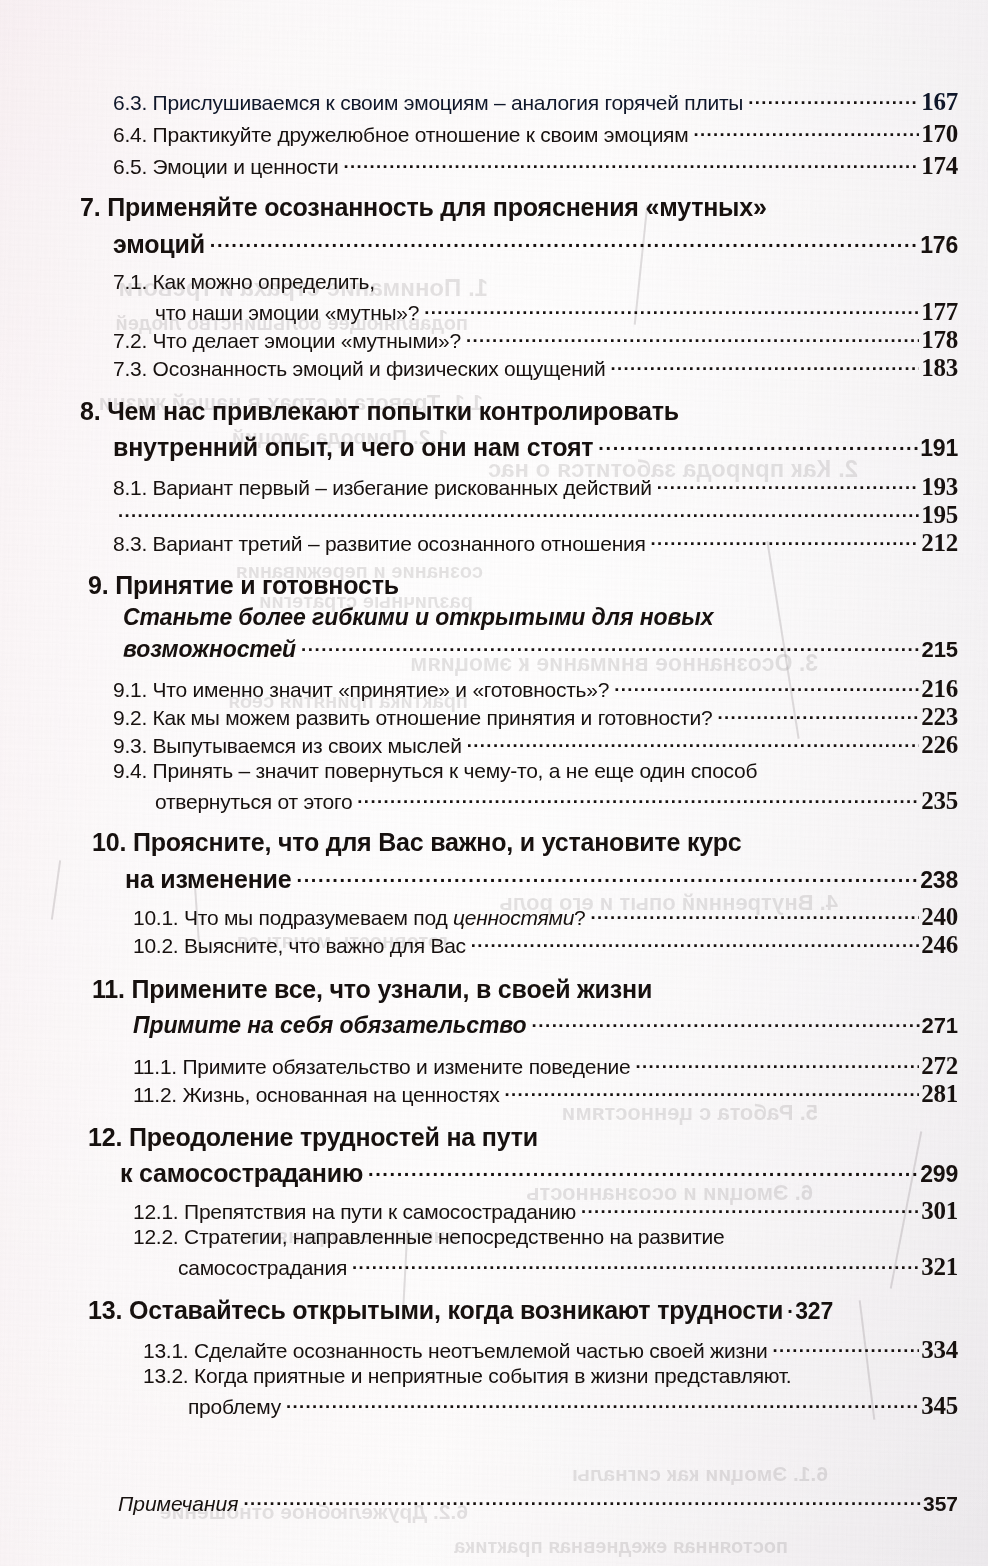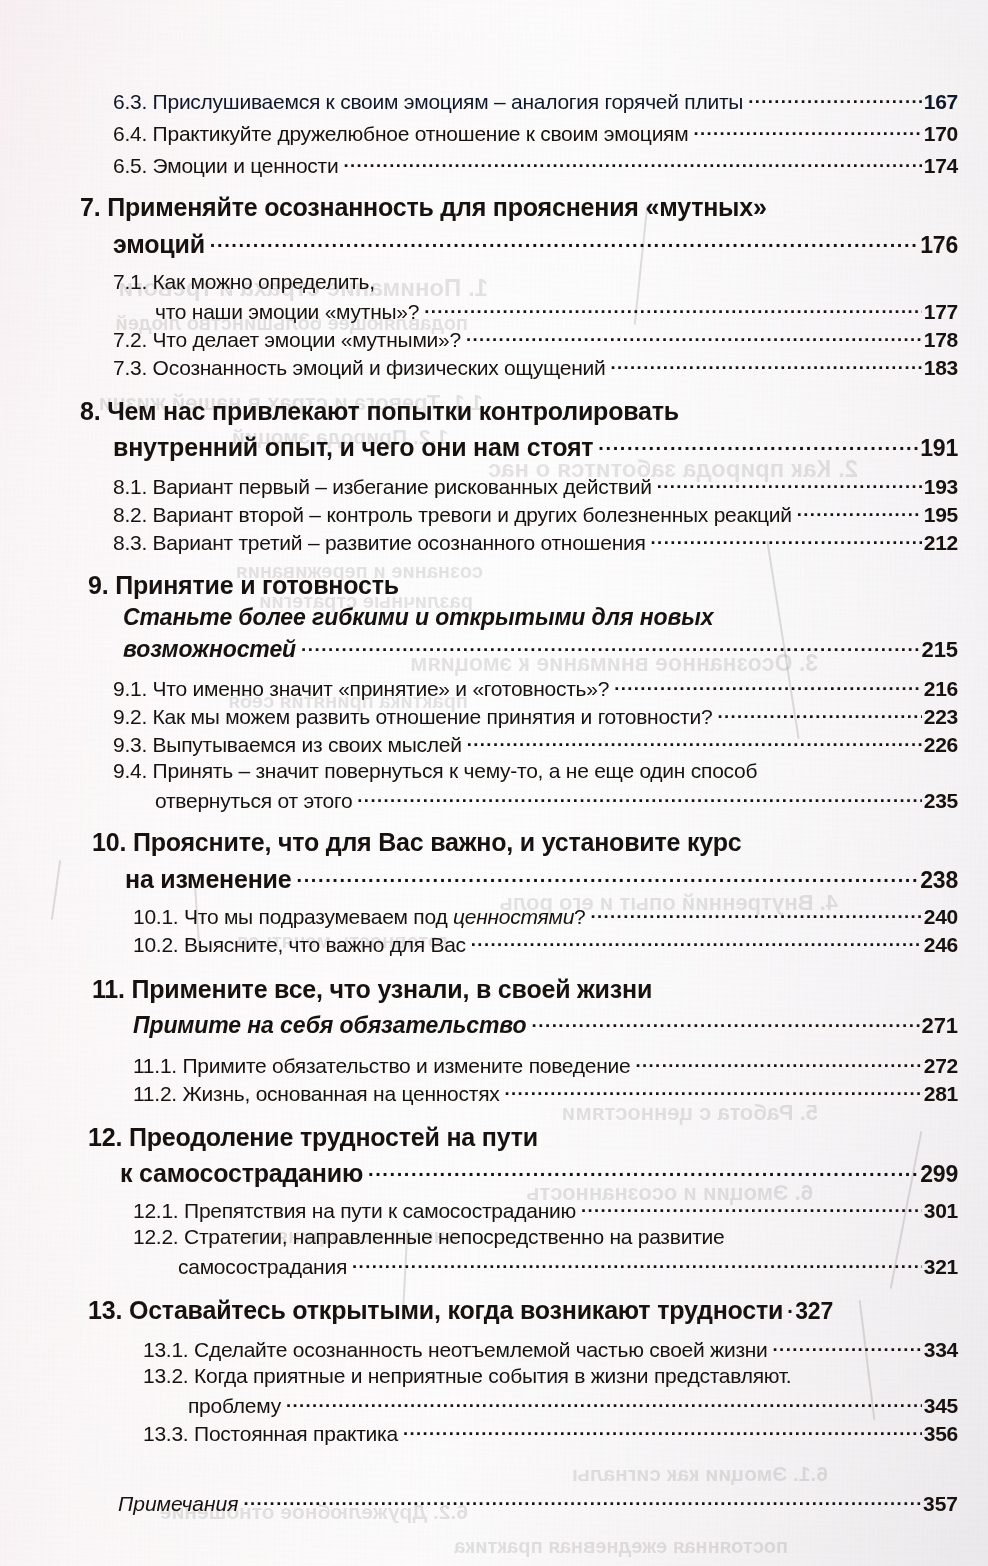--- a/index.html
+++ b/index.html
@@ -113,21 +113,21 @@
   }
   .subtitle .pg { font-style: normal; font-size: 22px; }
   .subtitle .leader::after { font-style: normal; font-size: 0.82em; letter-spacing: 1.5px; }
 
   
   .section {
     font-size: 21px;
     font-weight: normal;
     letter-spacing: -0.25px;
   }
-  .section .pg { font-size: 21px; }
+  .section .pg { font-size: 25px; font-family: Liberation Serif, serif; }
   .section .leader::after { font-size: 0.88em; letter-spacing: 1.4px; }
 
   
   .backmatter {
     font-style: italic;
     font-size: 21px;
     font-weight: normal;
   }
   .backmatter .pg { font-style: normal; font-size: 21px; }
   .backmatter .leader::after { font-style: normal; font-size: 0.88em; letter-spacing: 1.4px; }
@@ -218,21 +218,20 @@
       <span class="txt">внутренний опыт, и чего они нам стоят</span>
       <span class="leader"></span>
       <span class="pg">191</span>
     </div>
     <div class="toc-line section" style="top: 473px; left: 113px; width: 845px;">
       <span class="txt">8.1. Вариант первый – избегание рискованных действий</span>
       <span class="leader"></span>
       <span class="pg">193</span>
     </div>
     <div class="toc-line section" style="top: 501px; left: 113px; width: 845px;">
-      <span class="txt">8.2. Вариант второй – контроль тревоги и других болезненных реакций</span>
       <span class="leader"></span>
       <span class="pg">195</span>
     </div>
     <div class="toc-line section" style="top: 529px; left: 113px; width: 845px;">
       <span class="txt">8.3. Вариант третий – развитие осознанного отношения</span>
       <span class="leader"></span>
       <span class="pg">212</span>
     </div>
     <div class="toc-line chapter no-leader" style="top: 571px; left: 88px; width: 870px;">
       <span class="txt">9. Принятие и готовность</span>
@@ -336,23 +335,18 @@
       <span class="pg">334</span>
     </div>
     <div class="toc-line section no-leader" style="top: 1364px; left: 143px; width: 815px;">
       <span class="txt">13.2. Когда приятные и неприятные события в жизни представляют.</span>
     </div>
     <div class="toc-line section" style="top: 1392px; left: 188px; width: 770px;">
       <span class="txt">проблему</span>
       <span class="leader"></span>
       <span class="pg">345</span>
     </div>
-    <div class="toc-line section" style="top: 1420px; left: 143px; width: 815px;">
-      <span class="txt">13.3. Постоянная практика</span>
-      <span class="leader"></span>
-      <span class="pg">356</span>
-    </div>
     <div class="toc-line backmatter" style="top: 1490px; left: 118px; width: 840px;">
       <span class="txt">Примечания</span>
       <span class="leader"></span>
       <span class="pg">357</span>
     </div>
   </div>
 
 </body></html>

